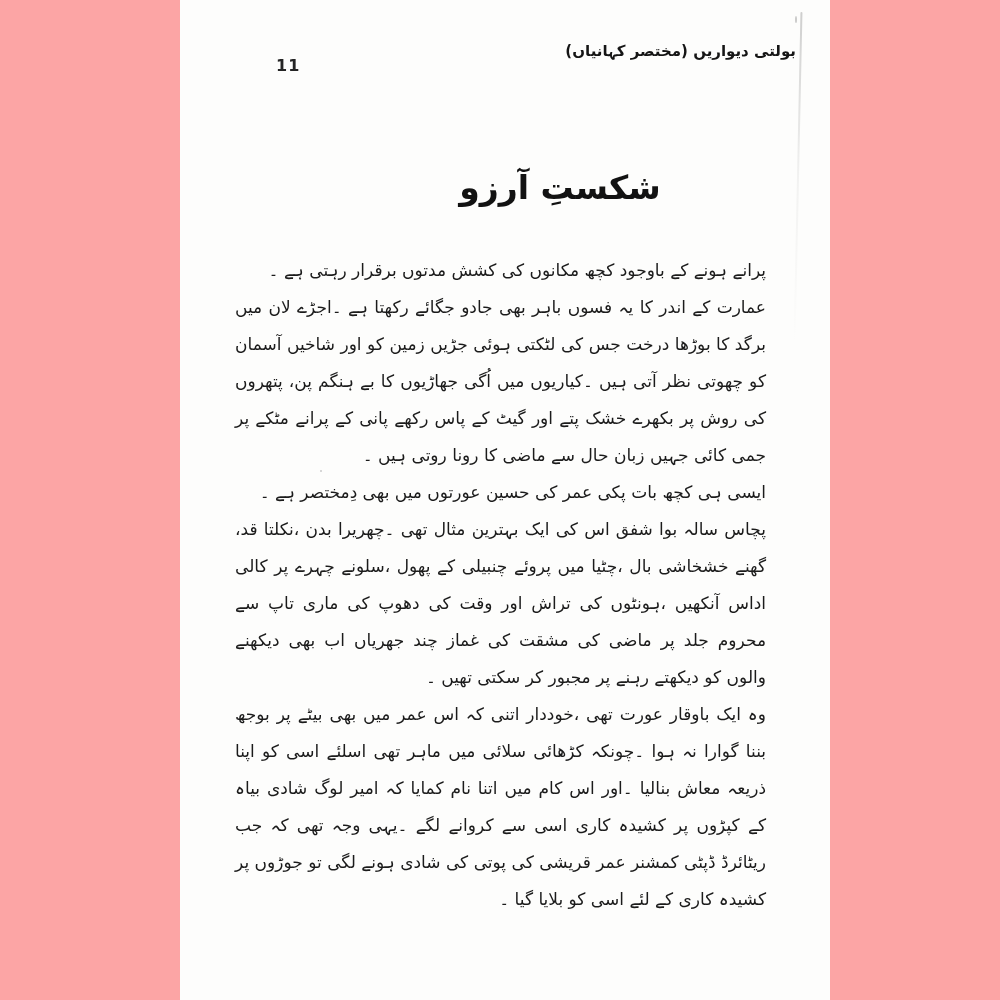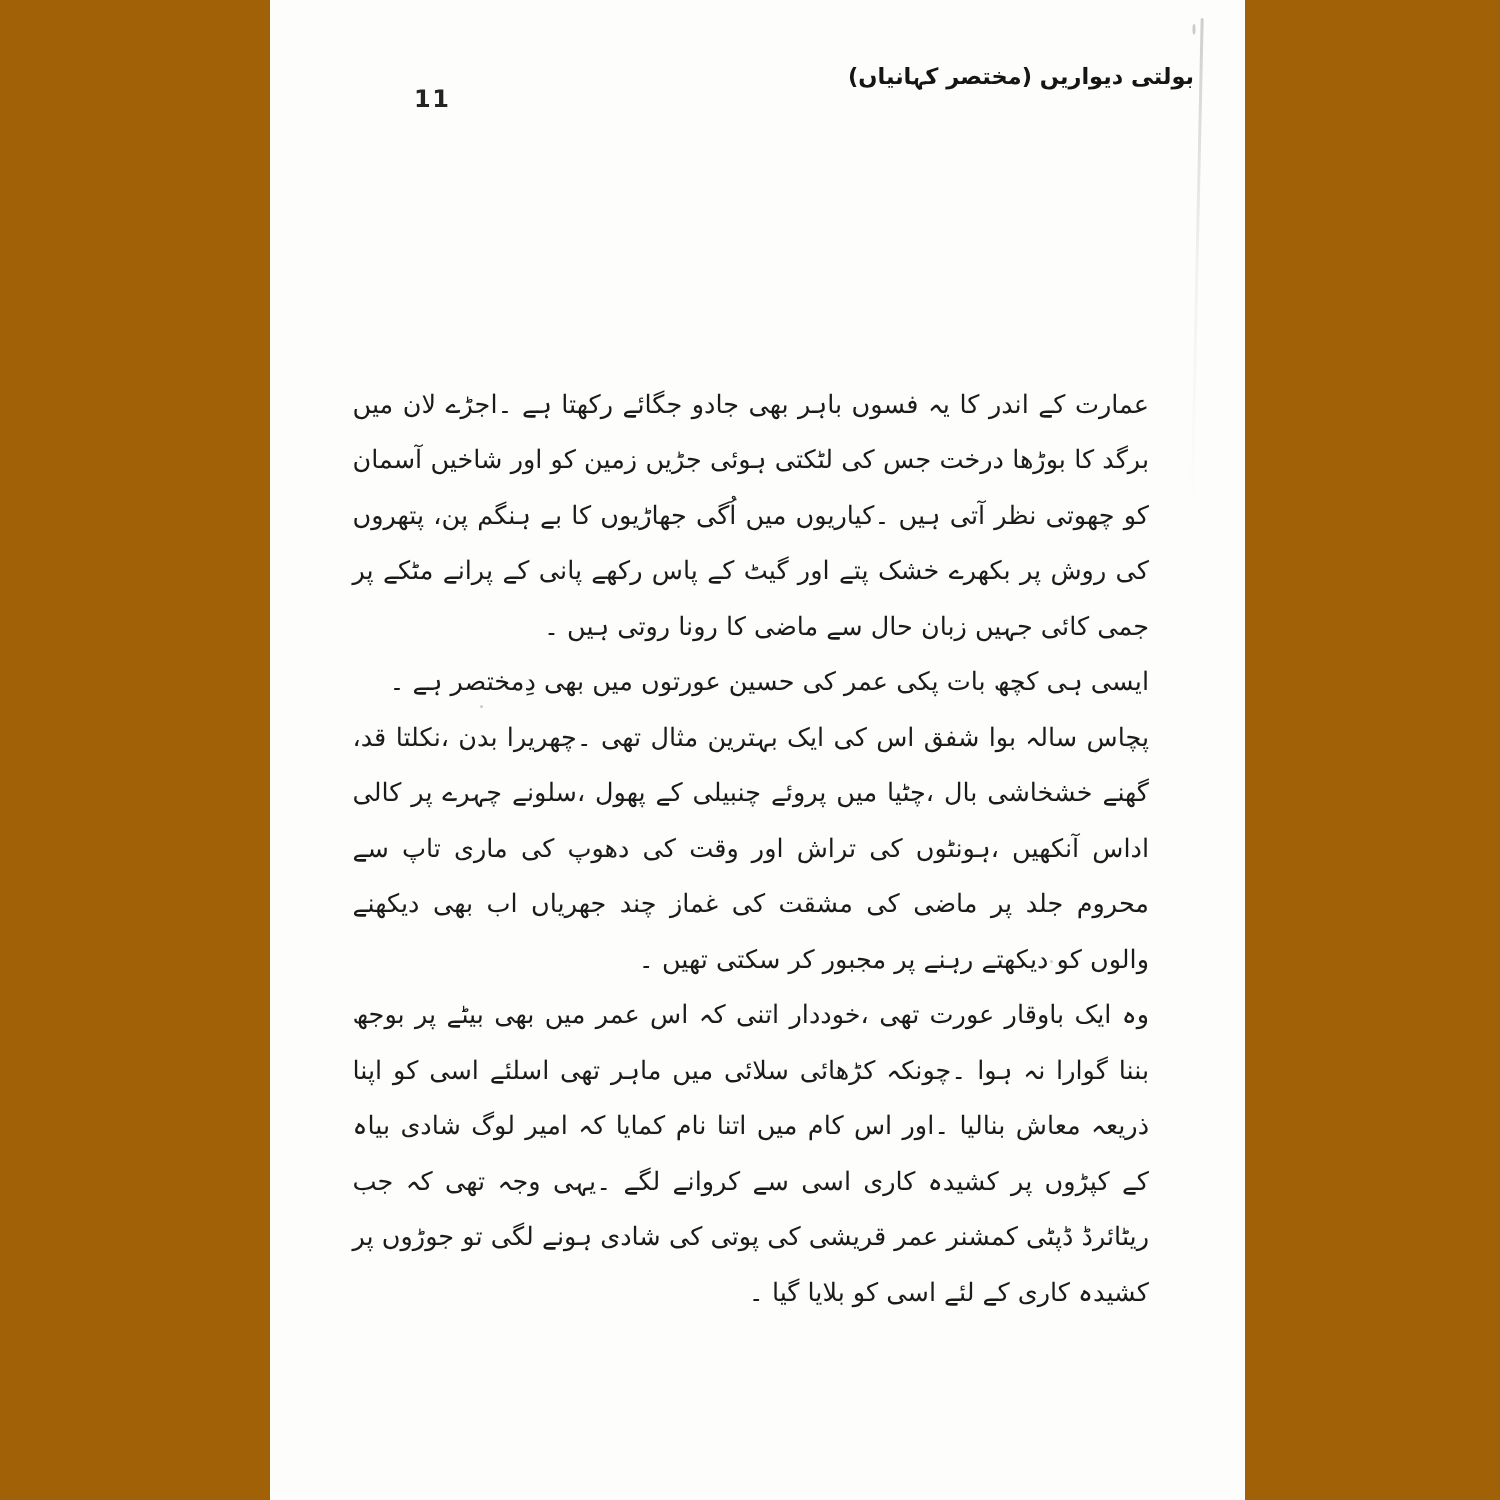--- a/index.html
+++ b/index.html
@@ -4,21 +4,21 @@
 <style>
   html, body {
     margin: 0;
     padding: 0;
     background: #ffffff;
   }
   .scan-photo {
     position: relative;
     width: 1000px;
     height: 1000px;
-    background: #a16207;
+    background: #fca5a5;
     overflow: hidden;
     font-family: "DejaVu Sans", sans-serif;
   }
   .scan-paper {
     position: absolute;
     left: 180px;
     top: 0;
     width: 650px;
     height: 1000px;
     background: #fdfdfc;
@@ -94,21 +94,23 @@
 
   <div class="page-crease"></div>
   <div class="scan-speckle" style="left:795px; top:16px; width:2px; height:7px;"></div>
   <div class="scan-speckle" style="left:320px; top:470px; width:2px; height:2px;"></div>
   <div class="scan-speckle" style="left:700px; top:640px; width:2px; height:2px;"></div>
 
   <div class="page-number">11</div>
 
   <div class="running-header" dir="rtl">بولتی دیواریں (مختصر کہانیاں)</div>
 
+  <div class="story-title" dir="rtl">شکستِ آرزو</div>
 
   <div class="body-text" dir="rtl">
+    <p>پرانے ہونے کے باوجود کچھ مکانوں کی کشش مدتوں برقرار رہتی ہے ۔</p>
     <p>عمارت کے اندر کا یہ فسوں باہر بھی جادو جگائے رکھتا ہے ۔اجڑے لان میں برگد کا بوڑھا درخت جس کی لٹکتی ہوئی جڑیں زمین کو اور شاخیں آسمان کو چھوتی نظر آتی ہیں ۔کیاریوں میں اُگی جھاڑیوں کا بے ہنگم پن، پتھروں کی روش پر بکھرے خشک پتے اور گیٹ کے پاس رکھے پانی کے پرانے مٹکے پر جمی کائی جہیں زبان حال سے ماضی کا رونا روتی ہیں ۔</p>
     <p>ایسی ہی کچھ بات پکی عمر کی حسین عورتوں میں بھی دِمختصر ہے ۔</p>
     <p>پچاس سالہ بوا شفق اس کی ایک بہترین مثال تھی ۔چھریرا بدن ،نکلتا قد، گھنے خشخاشی بال ،چٹیا میں پروئے چنبیلی کے پھول ،سلونے چہرے پر کالی اداس آنکھیں ،ہونٹوں کی تراش اور وقت کی دھوپ کی ماری تاپ سے محروم جلد پر ماضی کی مشقت کی غماز چند جھریاں اب بھی دیکھنے والوں کو دیکھتے رہنے پر مجبور کر سکتی تھیں ۔</p>
     <p>وہ ایک باوقار عورت تھی ،خوددار اتنی کہ اس عمر میں بھی بیٹے پر بوجھ بننا گوارا نہ ہوا ۔چونکہ کڑھائی سلائی میں ماہر تھی اسلئے اسی کو اپنا ذریعہ معاش بنالیا ۔اور اس کام میں اتنا نام کمایا کہ امیر لوگ شادی بیاہ کے کپڑوں پر کشیدہ کاری اسی سے کروانے لگے ۔یہی وجہ تھی کہ جب ریٹائرڈ ڈپٹی کمشنر عمر قریشی کی پوتی کی شادی ہونے لگی تو جوڑوں پر کشیدہ کاری کے لئے اسی کو بلایا گیا ۔</p>
 
   </div>
 </div>
 
 </body></html>

